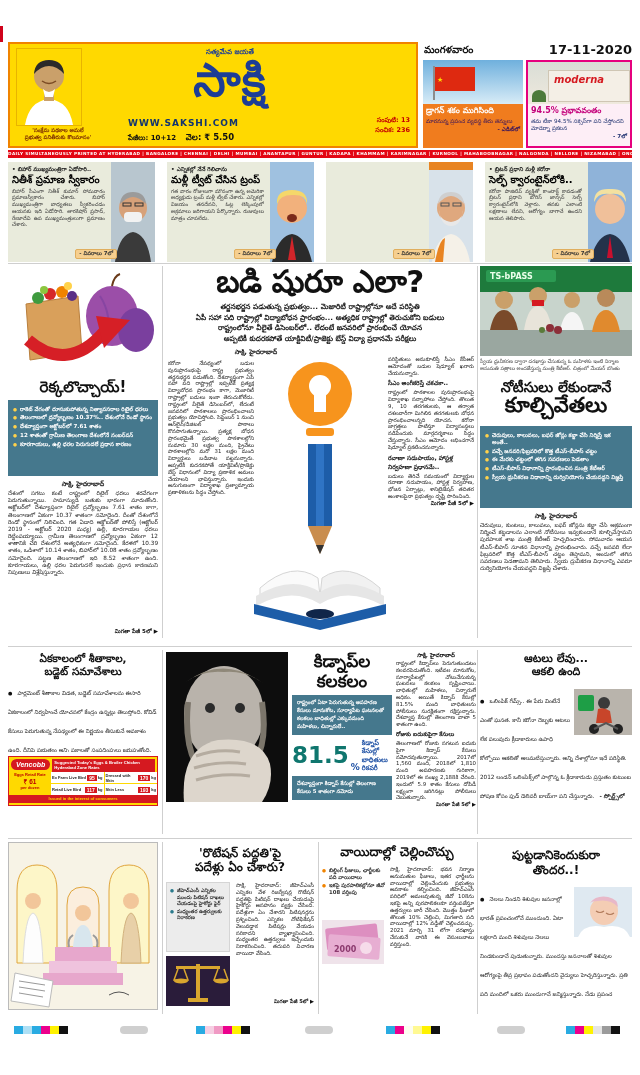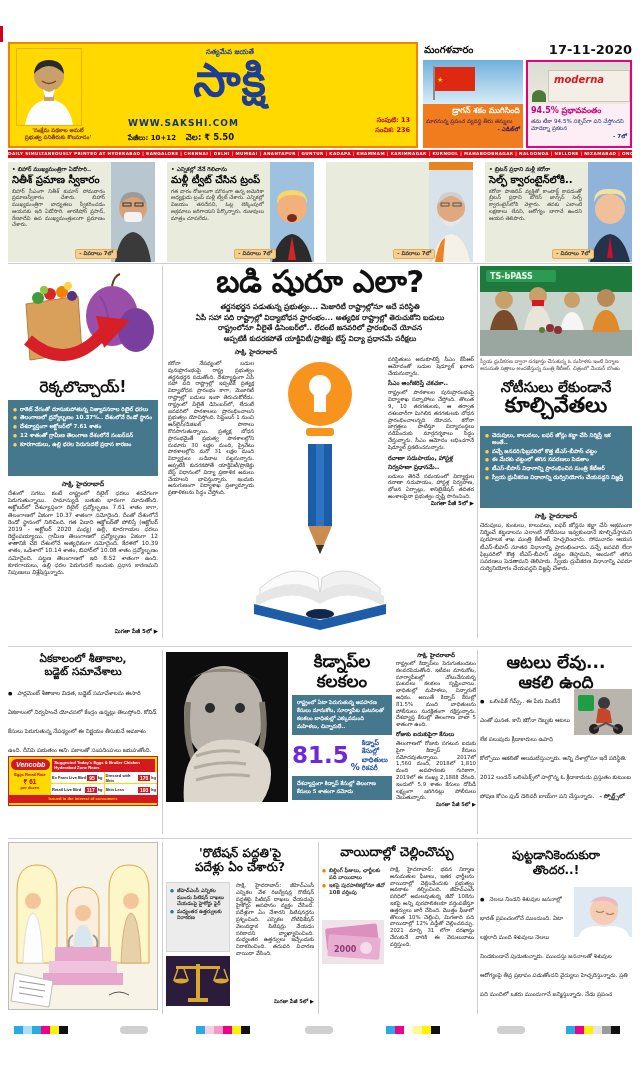--- a/index.html
+++ b/index.html
@@ -61,21 +61,21 @@
   .ad .egg{width:42px;font-size:4px;font-weight:700;color:#b00;text-align:center;line-height:1.2;padding-top:1px;}
   .ad .egg .pr{font-size:6.5px;}
   .ad .cells{flex:1;display:grid;grid-template-columns:1fr 1fr;grid-template-rows:1fr 1fr;gap:1px;}
   .ad .cell{background:#fff;display:flex;align-items:center;font-size:4px;font-weight:700;color:#222;padding:0 1px;gap:1px;}
   .ad .chip{background:#d51920;color:#fff;font-size:5px;font-weight:800;padding:0 2px;margin-left:auto;}
   .ad .foot{background:#d51920;color:#ffd900;font-size:4.1px;font-weight:700;text-align:center;line-height:8px;height:8px;}
   .banner{background:#e6007e;color:#fff;text-align:center;font-style:italic;
           font-family:"DejaVu Serif","Liberation Serif",serif;font-size:11px;line-height:20px;font-weight:700;}
   
   .stat{display:flex;align-items:center;gap:2px;}
-  .statv{font-size:23px;font-weight:800;color:#6d28d9;line-height:1;}
+  .statv{font-size:23px;font-weight:800;color:#0f766e;line-height:1;}
   .statp{font-size:9px;font-weight:800;color:#1b4ea3;align-self:flex-end;}
   .statl{font-size:6.6px;font-weight:800;color:#1b4ea3;line-height:1.25;}
   .pill{background:#cfcfcf;border-radius:4px;height:8px;}
   .sq{width:9px;height:8px;display:inline-block;}
   .cluster{font-size:0;white-space:nowrap;}
   .insetbox{background:#ececec;border:1px solid #d5d5d5;padding:3px;box-sizing:border-box;}
   .ib-row{display:flex;gap:3px;margin:1px 0;}
   .ib-row .d2{font-size:4.6px;line-height:1.7;}
   .ib-row .it{font-size:5px;font-weight:700;color:#333;line-height:1.3;flex:1;}
   .lead-in{float:right;margin:1px 0 2px 3px;}
@@ -120,21 +120,21 @@
   <div class="abs weekday" style="left:424px;top:44px;width:95px;">మంగళవారం</div>
   <div class="abs date r" style="left:520px;top:42px;width:112px;">17-11-2020</div>
 
   <div class="abs promo" style="left:423px;top:60px;width:100px;height:88px;background:#f07c1e;">
     <div class="pimg" style="background:linear-gradient(#6fb0dd,#d8ecf7);">
       <div class="abs" style="left:10px;top:6px;width:2px;height:34px;background:#8c8c8c;"></div>
       <div class="abs" style="left:12px;top:7px;width:40px;height:24px;background:#de2910;">
         <span style="color:#ffde00;font-size:7px;line-height:8px;margin-left:2px;">★</span>
       </div>
     </div>
-    <div class="ptitle" style="color:#fff;text-align:right;">డ్రాగన్ శకం ముగిసింది</div>
+    <div class="ptitle" style="color:#fff;">డ్రాగన్ శకం ముగిసింది</div>
     <div class="pbody" style="color:#35125c;">మారనున్న ప్రపంచ వ్యవస్థ తీరు తెన్నులు</div>
     <div class="pref" style="color:#35125c;">- ఎడిట్‌లో</div>
   </div>
 
   <div class="abs promo" style="left:526px;top:60px;width:106px;height:88px;background:#fdeef6;border:2px solid #e6007e;box-sizing:border-box;">
     <div class="pimg" style="height:42px;background:linear-gradient(#d9ddd6,#efe9dd);">
       <div class="abs" style="left:4px;bottom:2px;width:14px;height:12px;background:#4d7a3a;border-radius:50% 50% 0 0;"></div>
       <div class="abs" style="left:20px;top:8px;width:80px;height:30px;background:#f4efe6;border:1px solid #cfc6b4;"></div>
       <div class="abs" style="left:26px;top:12px;width:70px;font-size:10px;font-weight:800;font-style:italic;color:#d51920;">moderna</div>
     </div>
@@ -434,21 +434,21 @@
     </div>
   </div>
   <div class="abs" style="left:396px;top:652px;width:80px;height:182px;overflow:hidden;">
     <div class="byline" style="font-size:5.6px;">సాక్షి, హైదరాబాద్</div>
     <div class="tiny">రాష్ట్రంలో కిడ్నాప్‌లు పెరుగుతుండటం కలవరపెడుతోంది. ఇటీవల మానుకోట, సూర్యాపేటల్లో చోటుచేసుకున్న ఘటనలు కలకలం సృష్టించాయి. బాధితుల్లో మహిళలు, చిన్నారులే అధికం. అయితే కిడ్నాప్ కేసుల్లో 81.5% మంది బాధితులను పోలీసులు సురక్షితంగా రక్షిస్తున్నారు. దేశవ్యాప్త కేసుల్లో తెలంగాణ వాటా 5 శాతంగా ఉంది.</div>
     <div class="sub" style="font-size:5.7px;">రోజుకు ఐదుకుపైగా కేసులు</div>
     <div class="tiny">తెలంగాణలో రోజుకు సగటున ఐదుకు పైగా కిడ్నాప్ కేసులు నమోదవుతున్నాయి. 2017లో 1,560 మంది, 2018లో 1,810 మంది అపహరణకు గురికాగా, 2019లో ఈ సంఖ్య 2,188కి చేరింది. ఇందులో 5.9 శాతం కేసులు దోపిడీ లక్ష్యంగా జరిగినట్లు పోలీసులు చెబుతున్నారు.</div>
     <div class="more" style="font-size:5.2px;">మిగతా పేజీ 5లో ▶</div>
   </div>
 
-  <div class="abs c b" style="left:480px;top:652px;width:152px;font-size:17px;line-height:1.2;">
+  <div class="abs c b" style="left:480px;top:652px;width:152px;font-size:11px;line-height:1.2;">
     <div>ఆటలు లేవు...</div>
     <div>ఆకలి ఉంది</div>
   </div>
   <div class="abs" style="left:480px;top:688px;width:152px;height:144px;overflow:hidden;">
     <span class="lead-in">
       <svg width="58" height="46" viewBox="0 0 58 46">
         <rect width="58" height="46" fill="#b9b4ac"></rect>
         <rect x="4" y="6" width="16" height="16" rx="2" fill="#1e9e46"></rect>
         <circle cx="30" cy="14" r="6" fill="#3a3a3a"></circle>
         <path d="M24 20 Q30 18 36 22 L38 34 L22 34Z" fill="#c8452a"></path>

